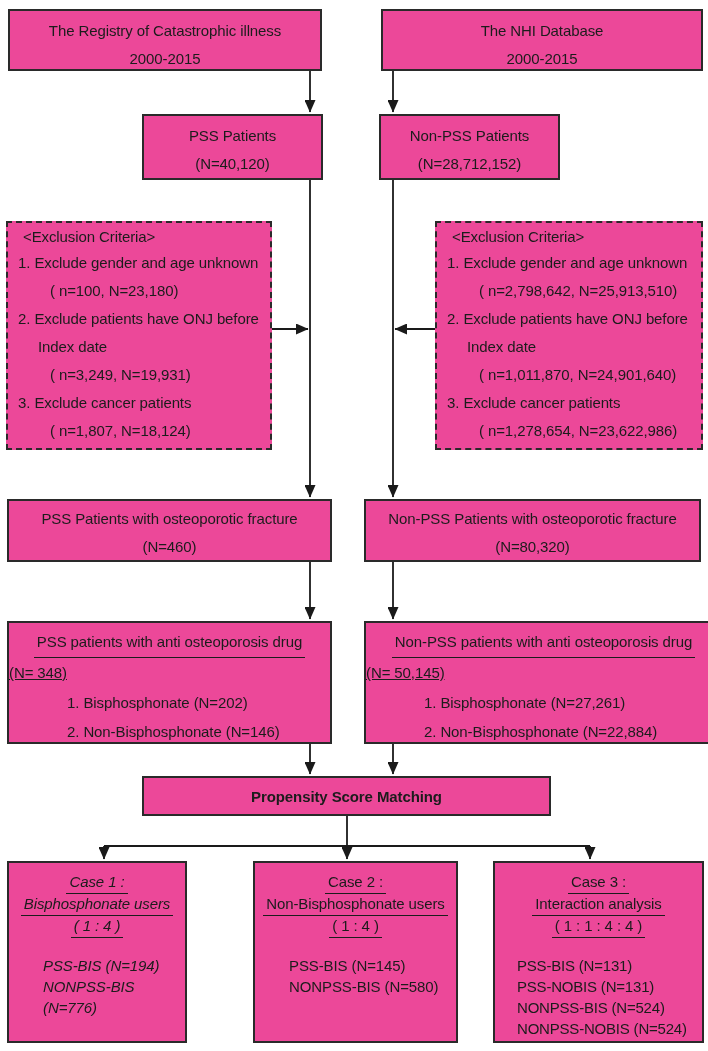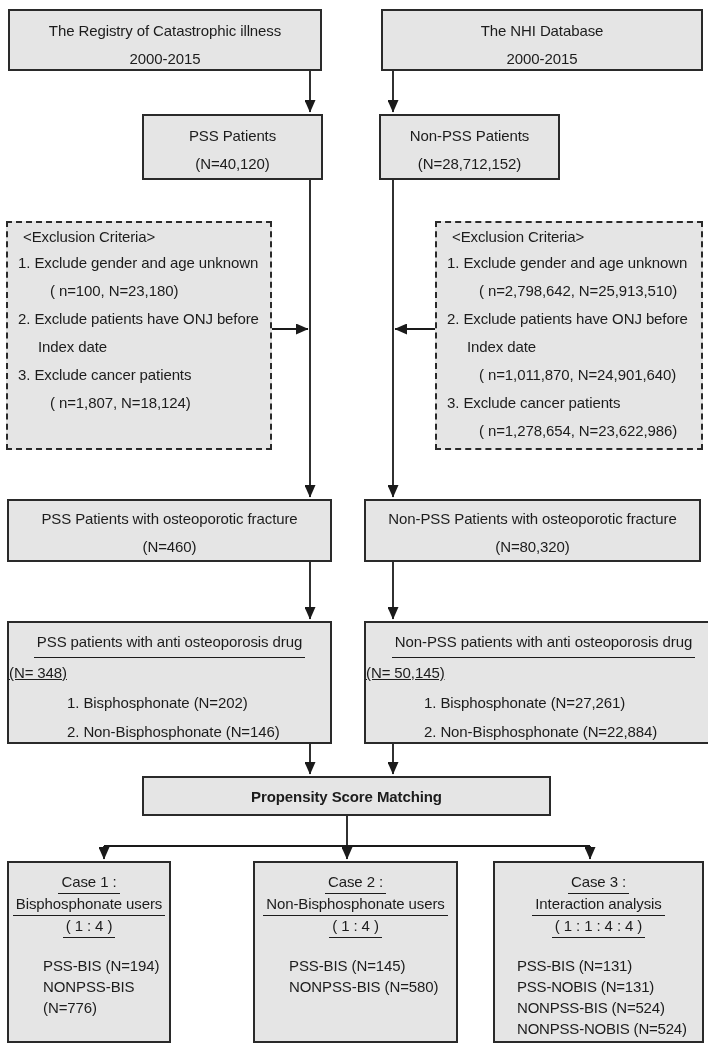--- a/index.html
+++ b/index.html
@@ -17,21 +17,21 @@
     font-size: 15px;
     letter-spacing: -0.1px;
   }
   .connectors {
     position: absolute;
     left: 0; top: 0;
     width: 708px; height: 1051px;
   }
   .box {
     position: absolute;
-    background: #e5e5e5;
+    background: #ec4899;
     border: 2px solid #2a2a2a;
     box-sizing: border-box;
   }
   .dashed { border: 2px dashed #2a2a2a; }
   
   .box2 { text-align: center; padding-top: 6px; }
   .box2 .l { line-height: 28px; }
   .fracture { padding-top: 4px; text-align: center; }
   
   .ex { text-align: left; }
@@ -110,20 +110,21 @@
     <div class="l">Non-PSS Patients</div>
     <div class="l">(N=28,712,152)</div>
   </div>
 
   <div class="box dashed ex" style="left:6px; top:221px; width:266px; height:229px;">
     <div class="ex-header">&lt;Exclusion Criteria&gt;</div>
     <div class="ex-line ex-item">1. Exclude gender and age unknown</div>
     <div class="ex-line ex-paren">( n=100, N=23,180)</div>
     <div class="ex-line ex-item">2. Exclude patients have ONJ before</div>
     <div class="ex-line ex-sub">Index date</div>
+    <div class="ex-line ex-paren">( n=3,249, N=19,931)</div>
     <div class="ex-line ex-item">3. Exclude cancer patients</div>
     <div class="ex-line ex-paren">( n=1,807, N=18,124)</div>
   </div>
   <div class="box dashed ex" style="left:435px; top:221px; width:268px; height:229px;">
     <div class="ex-header">&lt;Exclusion Criteria&gt;</div>
     <div class="ex-line ex-item">1. Exclude gender and age unknown</div>
     <div class="ex-line ex-paren">( n=2,798,642, N=25,913,510)</div>
     <div class="ex-line ex-item">2. Exclude patients have ONJ before</div>
     <div class="ex-line ex-sub">Index date</div>
     <div class="ex-line ex-paren">( n=1,011,870, N=24,901,640)</div>
@@ -150,21 +151,21 @@
     <div class="title"><span class="u">Non-PSS patients with anti osteoporosis drug</span></div>
     <div class="nval">(N= 50,145)</div>
     <div class="item">1. Bisphosphonate (N=27,261)</div>
     <div class="item">2. Non-Bisphosphonate (N=22,884)</div>
   </div>
 
   <div class="box psm" style="left:142px; top:776px; width:409px; height:40px;font-weight:bold;">
     <div>Propensity Score Matching</div>
   </div>
 
-  <div class="box case case1" style="left:7px; top:861px; width:164px; height:182px;">
+  <div class="box case case1" style="left:7px; top:861px; width:180px; height:182px;font-style:italic;">
     <div class="hdr"><span class="u">Case 1 :</span></div>
     <div class="hdr"><span class="u">Bisphosphonate users</span></div>
     <div class="hdr"><span class="u">( 1 : 4 )</span></div>
     <div class="list">
       <div class="li">PSS-BIS (N=194)</div>
       <div class="li">NONPSS-BIS (N=776)</div>
     </div>
   </div>
   <div class="box case case2" style="left:253px; top:861px; width:205px; height:182px;">
     <div class="hdr"><span class="u">Case 2 :</span></div>

